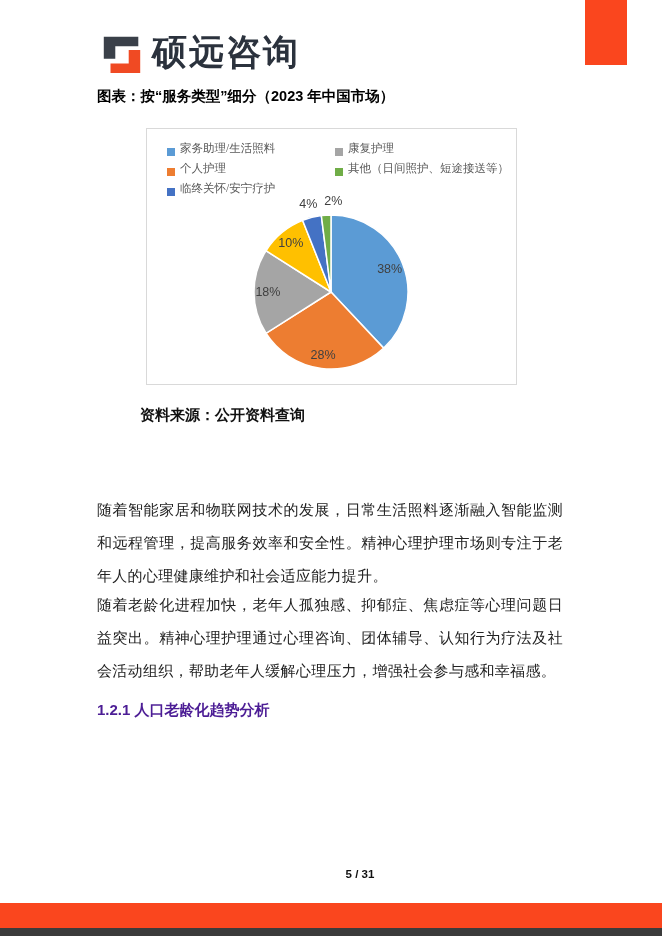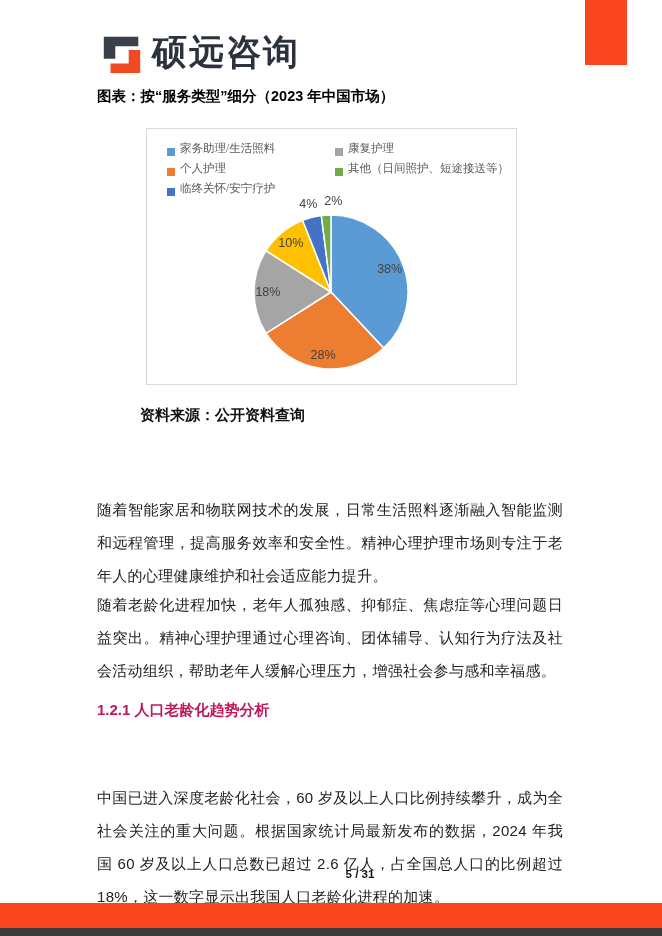--- a/index.html
+++ b/index.html
@@ -59,21 +59,21 @@
   }
   .para-1{top:446px;}
   .para-2{top:541px;}
   .para-3{top:734px;}
   .h2{
     position:absolute;left:97px;top:649px;width:466px;
     font-size:17px;font-weight:bold;color:#111;
   }
   .h3{
     position:absolute;left:97px;top:701px;width:466px;
-    font-size:15px;font-weight:bold;color:#be185d;
+    font-size:15px;font-weight:bold;color:#4c1d95;
   }
   
   .page-num{
     position:absolute;left:0;top:868px;width:100%;
     text-align:center;font-size:11.5px;font-weight:bold;color:#111;padding-left:29px;
   }
   .footer-orange{position:absolute;left:0;top:903px;width:662px;height:25px;background:var(--accent);}
   .footer-dark{position:absolute;left:0;top:928px;width:662px;height:8px;background:#3b3b3b;}
 </style>
 </head>
@@ -131,19 +131,18 @@
       </div>
   </div>
 
   <div class="source-line">资料来源：公开资料查询</div>
 
   <div class="para para-1">随着智能家居和物联网技术的发展，日常生活照料逐渐融入智能监测和远程管理，提高服务效率和安全性。精神心理护理市场则专注于老年人的心理健康维护和社会适应能力提升。</div>
   <div class="para para-2">随着老龄化进程加快，老年人孤独感、抑郁症、焦虑症等心理问题日益突出。精神心理护理通过心理咨询、团体辅导、认知行为疗法及社会活动组织，帮助老年人缓解心理压力，增强社会参与感和幸福感。</div>
 
   <div class="h3">1.2.1 人口老龄化趋势分析</div>
 
-  <div class="para para-3">中国已进入深度老龄化社会，60 岁及以上人口比例持续攀升，成为全社会关注的重大问题。根据国家统计局最新发布的数据，2024 年我国 60 岁及以上人口总数已超过 2.6 亿人，占全国总人口的比例超过 18%，这一数字显示出我国人口老龄化进程的加速。</div>
 
   <div class="page-num">5 / 31</div>
   <div class="footer-orange"></div>
   <div class="footer-dark" style="background: rgb(59, 59, 59);"></div>
 
 </div>
 
 </body></html>

